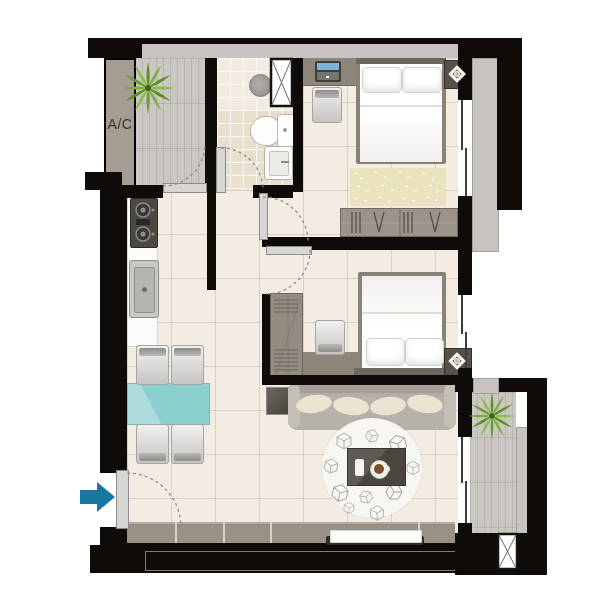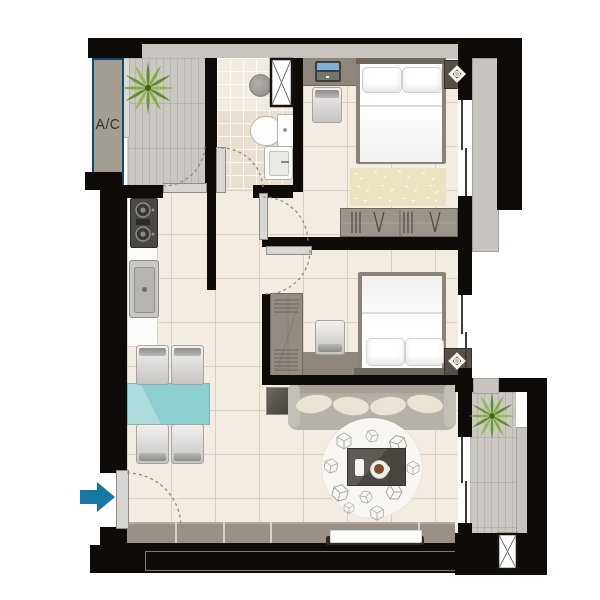--- a/index.html
+++ b/index.html
@@ -26,22 +26,22 @@
          background:linear-gradient(180deg,#8f8d8a,#bab8b5);}
   .chair .back.b{top:auto;bottom:2px;background:linear-gradient(0deg,#8f8d8a,#bab8b5);}
   .pillow{position:absolute;background:#fff;border:1px solid #d2d0cc;border-radius:5px;
           box-shadow:inset 0 -4px 6px rgba(0,0,0,.10);z-index:2;}
   .bedframe{position:absolute;background:#8a8178;border-radius:2px;z-index:2;}
   .mattress{position:absolute;background:linear-gradient(180deg,#ffffff 0 45%,#f1f0ee);z-index:2;}
   .wrd{position:absolute;background:#9b948a;border:1px solid #6f685f;z-index:2;box-sizing:border-box;}
   .nstand{position:absolute;width:26px;height:27px;background:#57504a;border:1px solid #332f2b;z-index:2;}
   .taupe{position:absolute;background:#8e857b;z-index:2;}
   #svg-overlay{position:absolute;left:0;top:0;z-index:5;pointer-events:none;}
-  .ac-box{position:absolute;left:92px;top:58px;width:32px;height:132px;background:#a59c92;
-          border:2px solid #0c4a6e;box-sizing:border-box;z-index:2;display:flex;align-items:center;
+  .ac-box{position:absolute;left:104px;top:58px;width:32px;height:132px;background:#a59c92;
+          border:2px solid #000000;box-sizing:border-box;z-index:2;display:flex;align-items:center;
           justify-content:center;font-size:14px;color:#3b352d;letter-spacing:.5px;}
 </style>
 </head>
 <body>
 
 <div id="plan">
 
   <div class="floor-cream" style="left:127px;top:58px;width:331px;height:485px;"></div>
   <div class="floor-tile" style="left:217px;top:58px;width:76px;height:132px;"></div>
   <div class="abs" style="left:217px;top:58px;width:76px;height:52px;background:rgba(255,255,255,.38);z-index:1;"></div>

